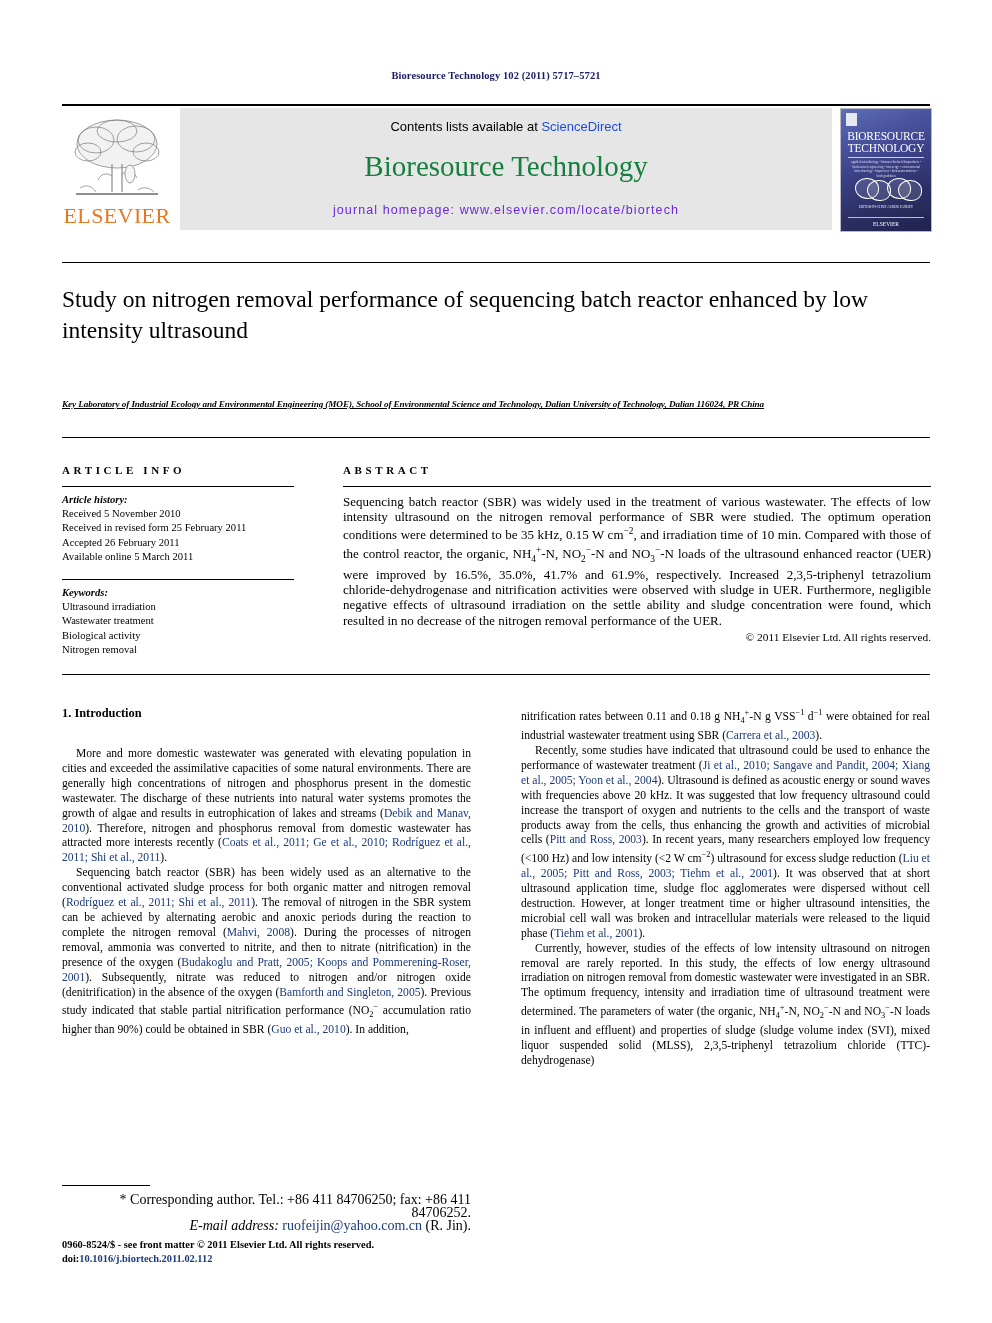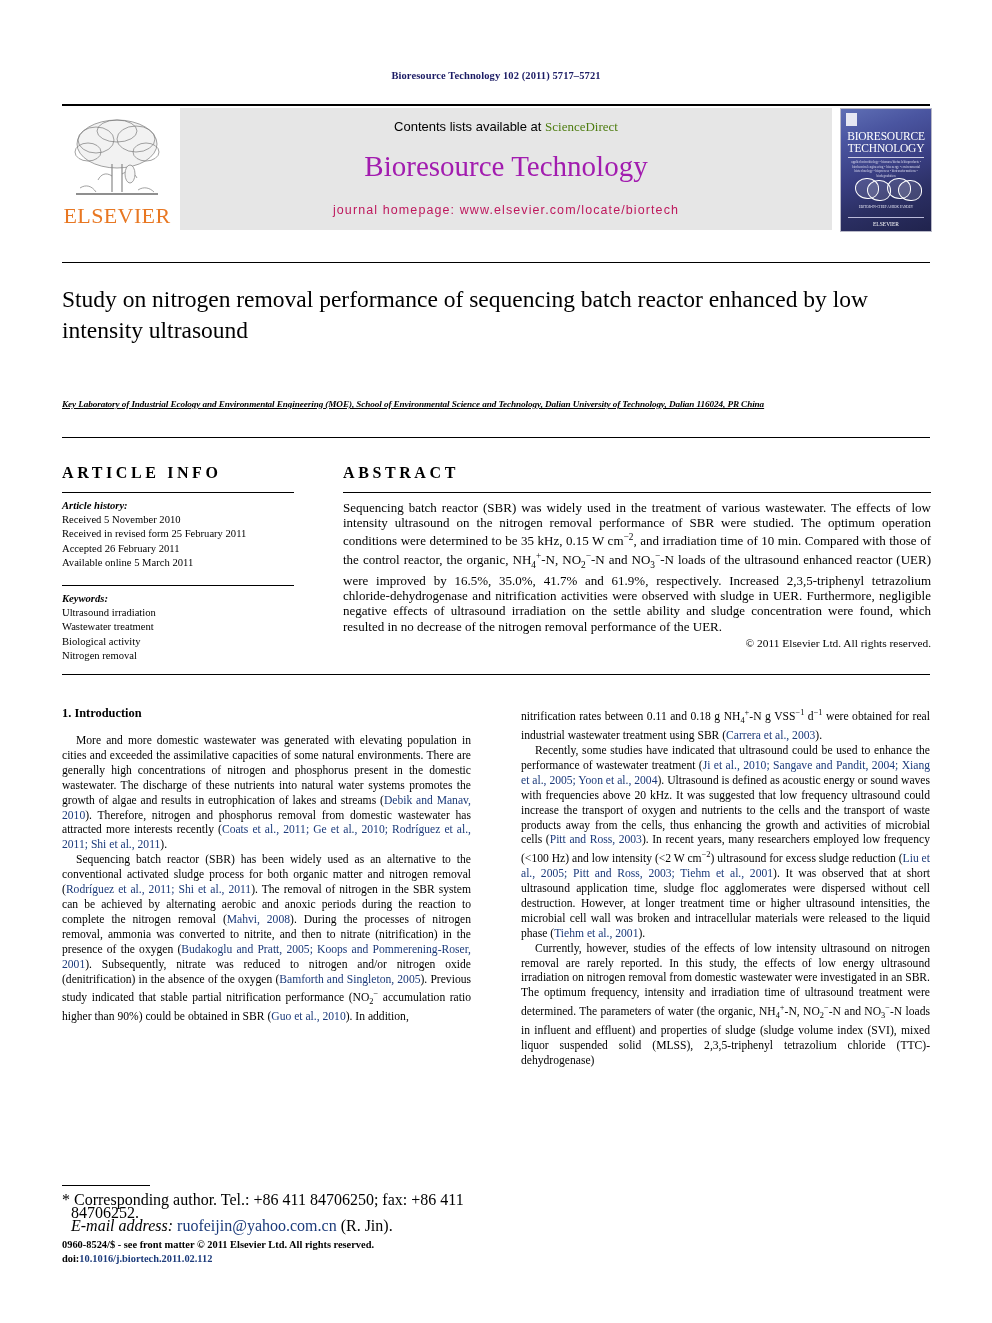--- a/index.html
+++ b/index.html
@@ -77,41 +77,40 @@
   .contents-line {
     position: absolute;
     left: 0; top: 11px;
     width: 652px;
     text-align: center;
     font-family: "Liberation Sans", "DejaVu Sans", sans-serif;
     font-size: 13px;
     color: #000;
   }
   .contents-line .sd {
-    color: #4d7c0f;
-    font-family: Liberation Serif, serif;
+    color: #1d4ed8;
   }
   .journal-name {
     position: absolute;
     left: 0; top: 42px;
     width: 652px;
     text-align: center;
     font-family: "Liberation Serif", "DejaVu Serif", serif;
     font-size: 29px;
-    color: #a21caf;
+    color: #15803d;
   }
   .homepage-line {
     position: absolute;
     left: 0; top: 95px;
     width: 652px;
     text-align: center;
     font-family: "Liberation Sans", "DejaVu Sans", sans-serif;
     font-size: 12.5px;
     letter-spacing: 1.1px;
-    color: #be185d;
+    color: #6d28d9;
   }
 
   .cover {
     position: absolute;
     left: 778px; top: 2px;
     width: 90px;
     height: 122px;
     background: linear-gradient(160deg,#5f6fb5 0%, #4a55a0 22%, #3a3f84 48%, #2b2f63 72%, #20234d 100%);
     border: 1px solid #b9b9c8;
     overflow: hidden;
@@ -216,21 +215,21 @@
   .rule-under-affil {
     position: absolute;
     left: 62px; top: 437px;
     width: 868px;
     border-top: 1px solid #000;
   }
 
   
   .secthead {
     font-family: "Liberation Serif", "DejaVu Serif", serif;
-    font-size: 16px;
+    font-size: 11px;
     font-weight: bold;
     letter-spacing: 3.6px;
   }
   .info-col {
     position: absolute;
     left: 62px; top: 464px;
     width: 232px;
   }
   .info-rule {
     border-top: 1.6px solid #000;
@@ -281,21 +280,21 @@
     width: 409px;
     font-size: 11.6px;
     line-height: 14.9px;
     text-align: justify;
   }
   .col.left  { left: 62px; }
   .col.right { left: 521px; }
   .col h2 {
     font-size: 12.4px;
     font-weight: bold;
-    margin: 0 0 13px 0;
+    margin: 0 0 26px 0;
     line-height: 15px;
     text-align: left;
   }
   .col p {
     margin: 0;
     text-indent: 14px;
   }
   .col p.noind { text-indent: 0; }
   .ref { color: #1b3a7a; }
   .lnk { color: #1b3a7a; }
@@ -305,24 +304,25 @@
     position: absolute;
     left: 62px; top: 1185px;
     width: 409px;
   }
   .fn-rule {
     width: 88px;
     border-top: 1px solid #000;
     margin-bottom: 7px;
   }
   .fn-body {
-    font-size: 16px;
+    font-size: 14px;
     line-height: 13.2px;
     padding-left: 9px;
     text-indent: -9px;
+    text-align: right;
   }
   .fn-body .ital { font-style: italic; }
   .issn {
     position: absolute;
     left: 62px; top: 1238px;
     width: 430px;
     font-size: 10.4px;
     line-height: 13.6px;
     font-weight: bold;
   }

